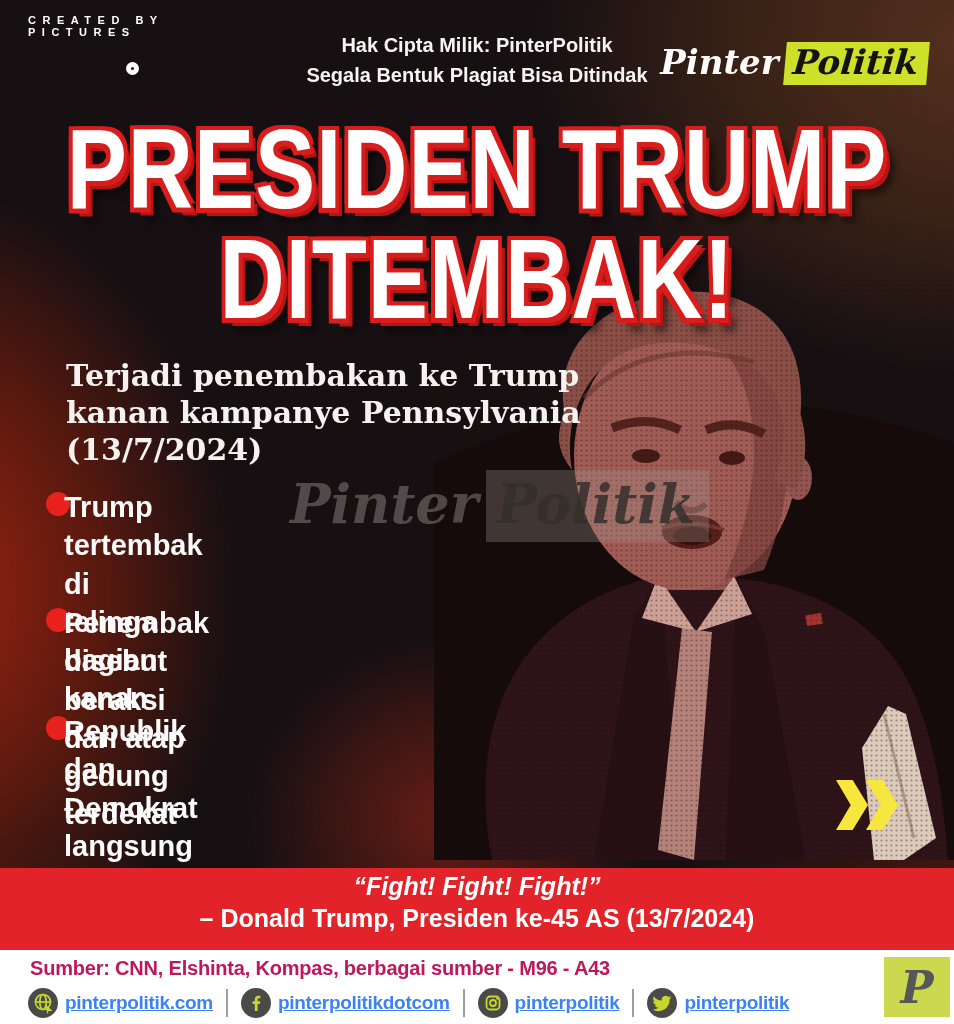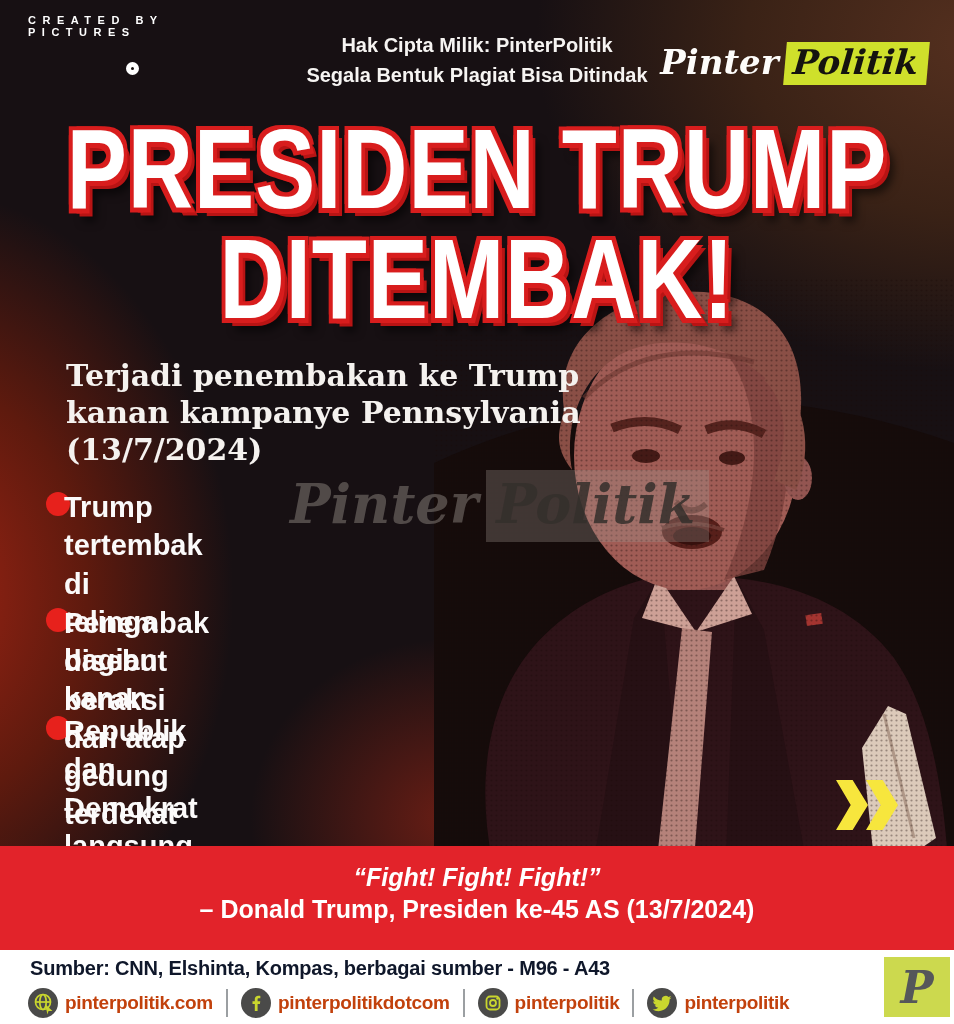--- a/index.html
+++ b/index.html
@@ -57,31 +57,31 @@
   .bullet:nth-child(2){ top:604px; }
   .bullet:nth-child(3){ top:712px; }
   .dot{ position:absolute; left:0; top:4px; width:24px; height:24px; border-radius:50%; background:#e7211c; }
   .bullet-text{ position:relative; display:block; margin-left:18px; font-size:29px; font-weight:bold; line-height:1.32; color:#fbfafa; }
 
   
   .chevrons{ position:absolute; left:836px; top:780px; z-index:4; display:flex; }
   .chev{ width:32px; height:50px; background:#f7e63d; clip-path:polygon(0 0,52% 0,100% 50%,52% 100%,0 100%,46% 50%); margin-right:-2px; }
 
   
-  .quote-banner{ position:absolute; left:0; right:0; top:846px; height:118px; background:#e2232a; z-index:5; text-align:center; color:#fff; padding-top:16px; }
+  .quote-banner{ position:absolute; left:0; right:0; top:868px; height:118px; background:#e2232a; z-index:5; text-align:center; color:#fff; padding-top:3px; }
   .quote-line{ font-size:25px; font-weight:bold; font-style:italic; line-height:1.25; }
   .quote-attr{ font-size:25px; font-weight:bold; line-height:1.35; }
 
   
   .footer{ position:absolute; left:0; right:0; top:950px; height:74px; background:#ffffff; z-index:5; }
-  .source{ position:absolute; left:30px; top:7px; font-size:20px; font-weight:bold; letter-spacing:-.2px; color:#0f172a; }
+  .source{ position:absolute; left:30px; top:7px; font-size:20px; font-weight:bold; letter-spacing:-.2px; color:#be185d; }
   .socials{ position:absolute; left:28px; top:36px; display:flex; align-items:center; height:34px; }
   .soc{ display:flex; align-items:center; }
   .soc-ic{ width:30px; height:30px; margin-right:7px; flex:none; }
-  .soc-label{ font-size:19px; font-weight:bold; letter-spacing:-.3px; color:#c2410c; white-space:nowrap; }
+  .soc-label{ font-size:19px; font-weight:bold; letter-spacing:-.3px; color:#3b82f6; white-space:nowrap;text-decoration:underline; }
   .vsep{ width:2px; height:28px; background:#9b9fa2; margin:0 13px; }
   .p-logo{ position:absolute; left:884px; top:7px; width:66px; height:60px; background:#ccd94e; display:flex; align-items:center; justify-content:center;
            font-family:"DejaVu Serif", serif; font-style:italic; font-weight:bold; font-size:44px; color:#55575a; }
 </style>
 </head>
 <body>
 
 <div class="poster">
 
   <div class="du-logo">

